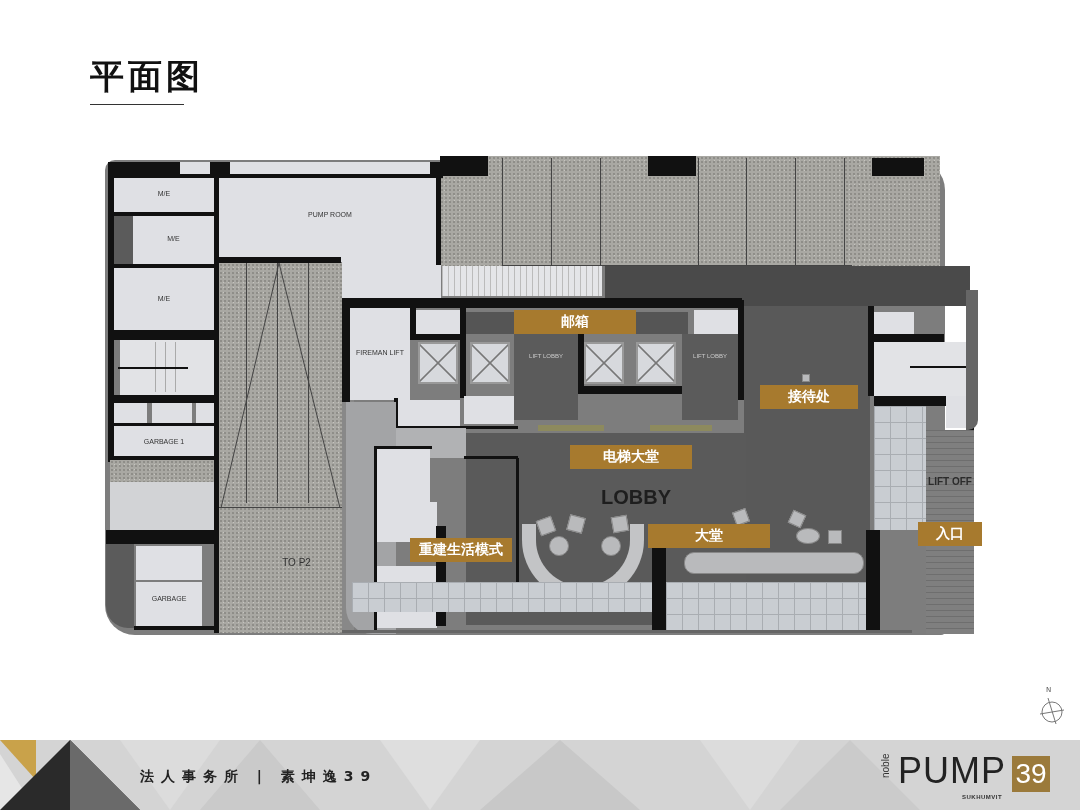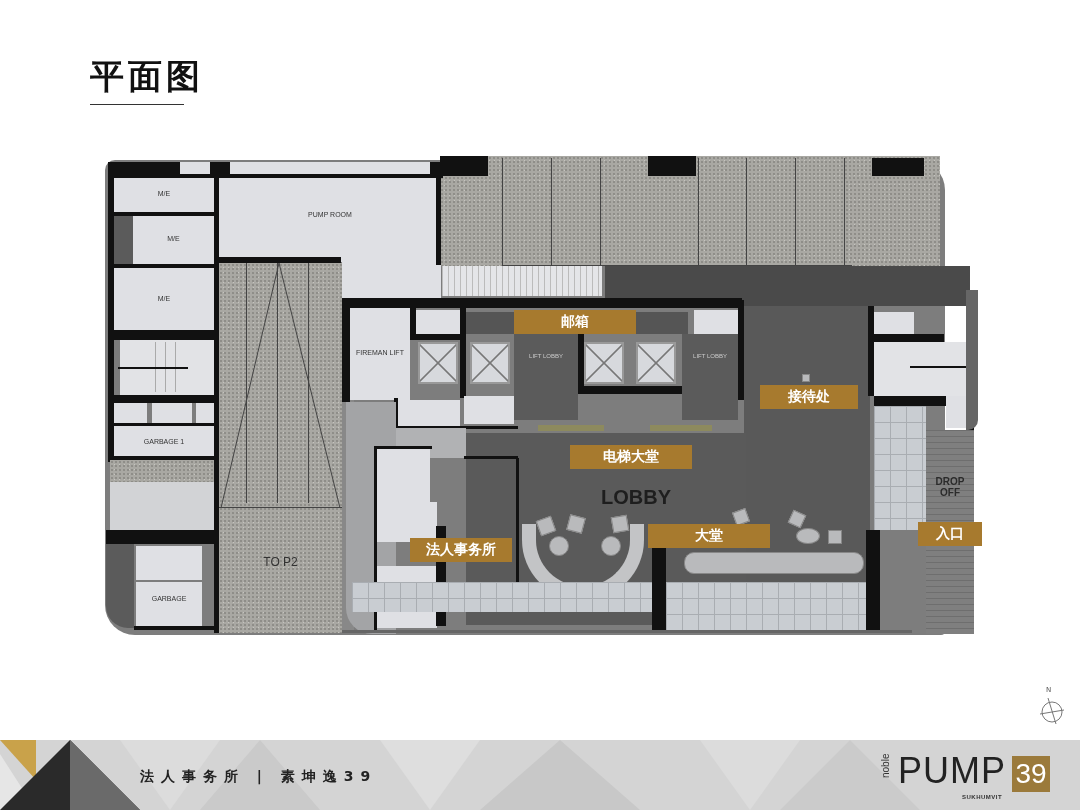--- a/index.html
+++ b/index.html
@@ -115,21 +115,21 @@
   <div class="light" style="left:219px;top:178px;width:222px;height:84px;">
     <div class="rlabel" style="left:0;top:32px;width:222px;">PUMP ROOM</div>
   </div>
   <div class="light" style="left:342px;top:262px;width:99px;height:36px;"></div>
   <div class="wall" style="left:219px;top:257px;width:122px;height:6px;"></div>
   <div class="wall" style="left:436px;top:170px;width:5px;height:95px;"></div>
 
   <div class="light" style="left:442px;top:266px;width:160px;height:30px;background:#e4e5e8;background-image:repeating-linear-gradient(90deg,#bbb 0 1px,transparent 1px 6px);"></div>
 
   <div class="gravel" style="left:219px;top:263px;width:123px;height:370px;">
-    <div class="rlabel" style="left:0;top:295px;width:123px;font-size:12px;">TO P2</div>
+    <div class="rlabel" style="left:16px;top:295px;width:123px;font-size:10px;">TO P2</div>
   </div>
   <div class="line" style="left:246px;top:263px;width:1px;height:240px;"></div>
   <div class="line" style="left:277px;top:263px;width:1px;height:240px;"></div>
   <div class="line" style="left:308px;top:263px;width:1px;height:240px;"></div>
   <div class="line" style="left:219px;top:507px;width:123px;height:1px;"></div>
   <svg style="position:absolute;left:219px;top:263px;" width="123" height="245">
     <line x1="60" y1="0" x2="2" y2="245" stroke="#444" stroke-width="1"></line>
     <line x1="60" y1="0" x2="121" y2="245" stroke="#444" stroke-width="1"></line>
   </svg>
   <div class="dark" style="left:342px;top:400px;width:12px;height:230px;background:#888;"></div>
@@ -208,28 +208,28 @@
   <div class="wall" style="left:868px;top:306px;width:6px;height:90px;"></div>
   <div class="light" style="left:874px;top:312px;width:40px;height:22px;"></div>
   <div class="wall" style="left:874px;top:334px;width:70px;height:8px;"></div>
   <div class="light" style="left:874px;top:342px;width:98px;height:54px;background:#e2e3e6;"></div>
   <div class="wall" style="left:910px;top:366px;width:62px;height:2px;"></div>
   <div class="wall" style="left:874px;top:396px;width:72px;height:10px;"></div>
   <div class="wall" style="left:968px;top:330px;width:6px;height:100px;"></div>
   <div class="light" style="left:946px;top:396px;width:22px;height:32px;"></div>
   <div class="tile" style="left:874px;top:406px;width:52px;height:124px;"></div>
   <div class="brick" style="left:926px;top:430px;width:48px;height:204px;">
-    <div class="rlabel-b" style="left:0;top:46px;width:48px;color:#2b2b2b;">DROP OFF</div>
+    <div class="rlabel-b" style="left:0;top:46px;width:48px;color:#2b2b2b;">LIFT OFF</div>
   </div>
   <div class="dark" style="left:966px;top:290px;width:12px;height:140px;background:#666;border-radius:0 0 10px 0;"></div>
 
   <div class="tag" style="left:514px;top:310px;width:122px;">邮箱</div>
   <div class="tag" style="left:760px;top:385px;width:98px;">接待处</div>
   <div class="tag" style="left:570px;top:445px;width:122px;">电梯大堂</div>
-  <div class="tag" style="left:410px;top:538px;width:102px;">法人事务所</div>
+  <div class="tag" style="left:410px;top:538px;width:102px;">重建生活模式</div>
   <div class="tag" style="left:648px;top:524px;width:122px;">大堂</div>
   <div class="tag" style="left:918px;top:522px;width:64px;">入口</div>
 </div>
 
 <div class="abs compass">
   <div style="position:absolute;left:8px;top:0;font-size:7px;color:#555;">N</div>
   <svg width="30" height="32" style="position:absolute;left:0;top:10px;">
     <circle cx="14" cy="16" r="10" fill="none" stroke="#777" stroke-width="1"></circle>
     <line x1="10" y1="2" x2="18" y2="28" stroke="#777" stroke-width="1"></line>
     <line x1="2" y1="18" x2="26" y2="14" stroke="#777" stroke-width="1"></line>

